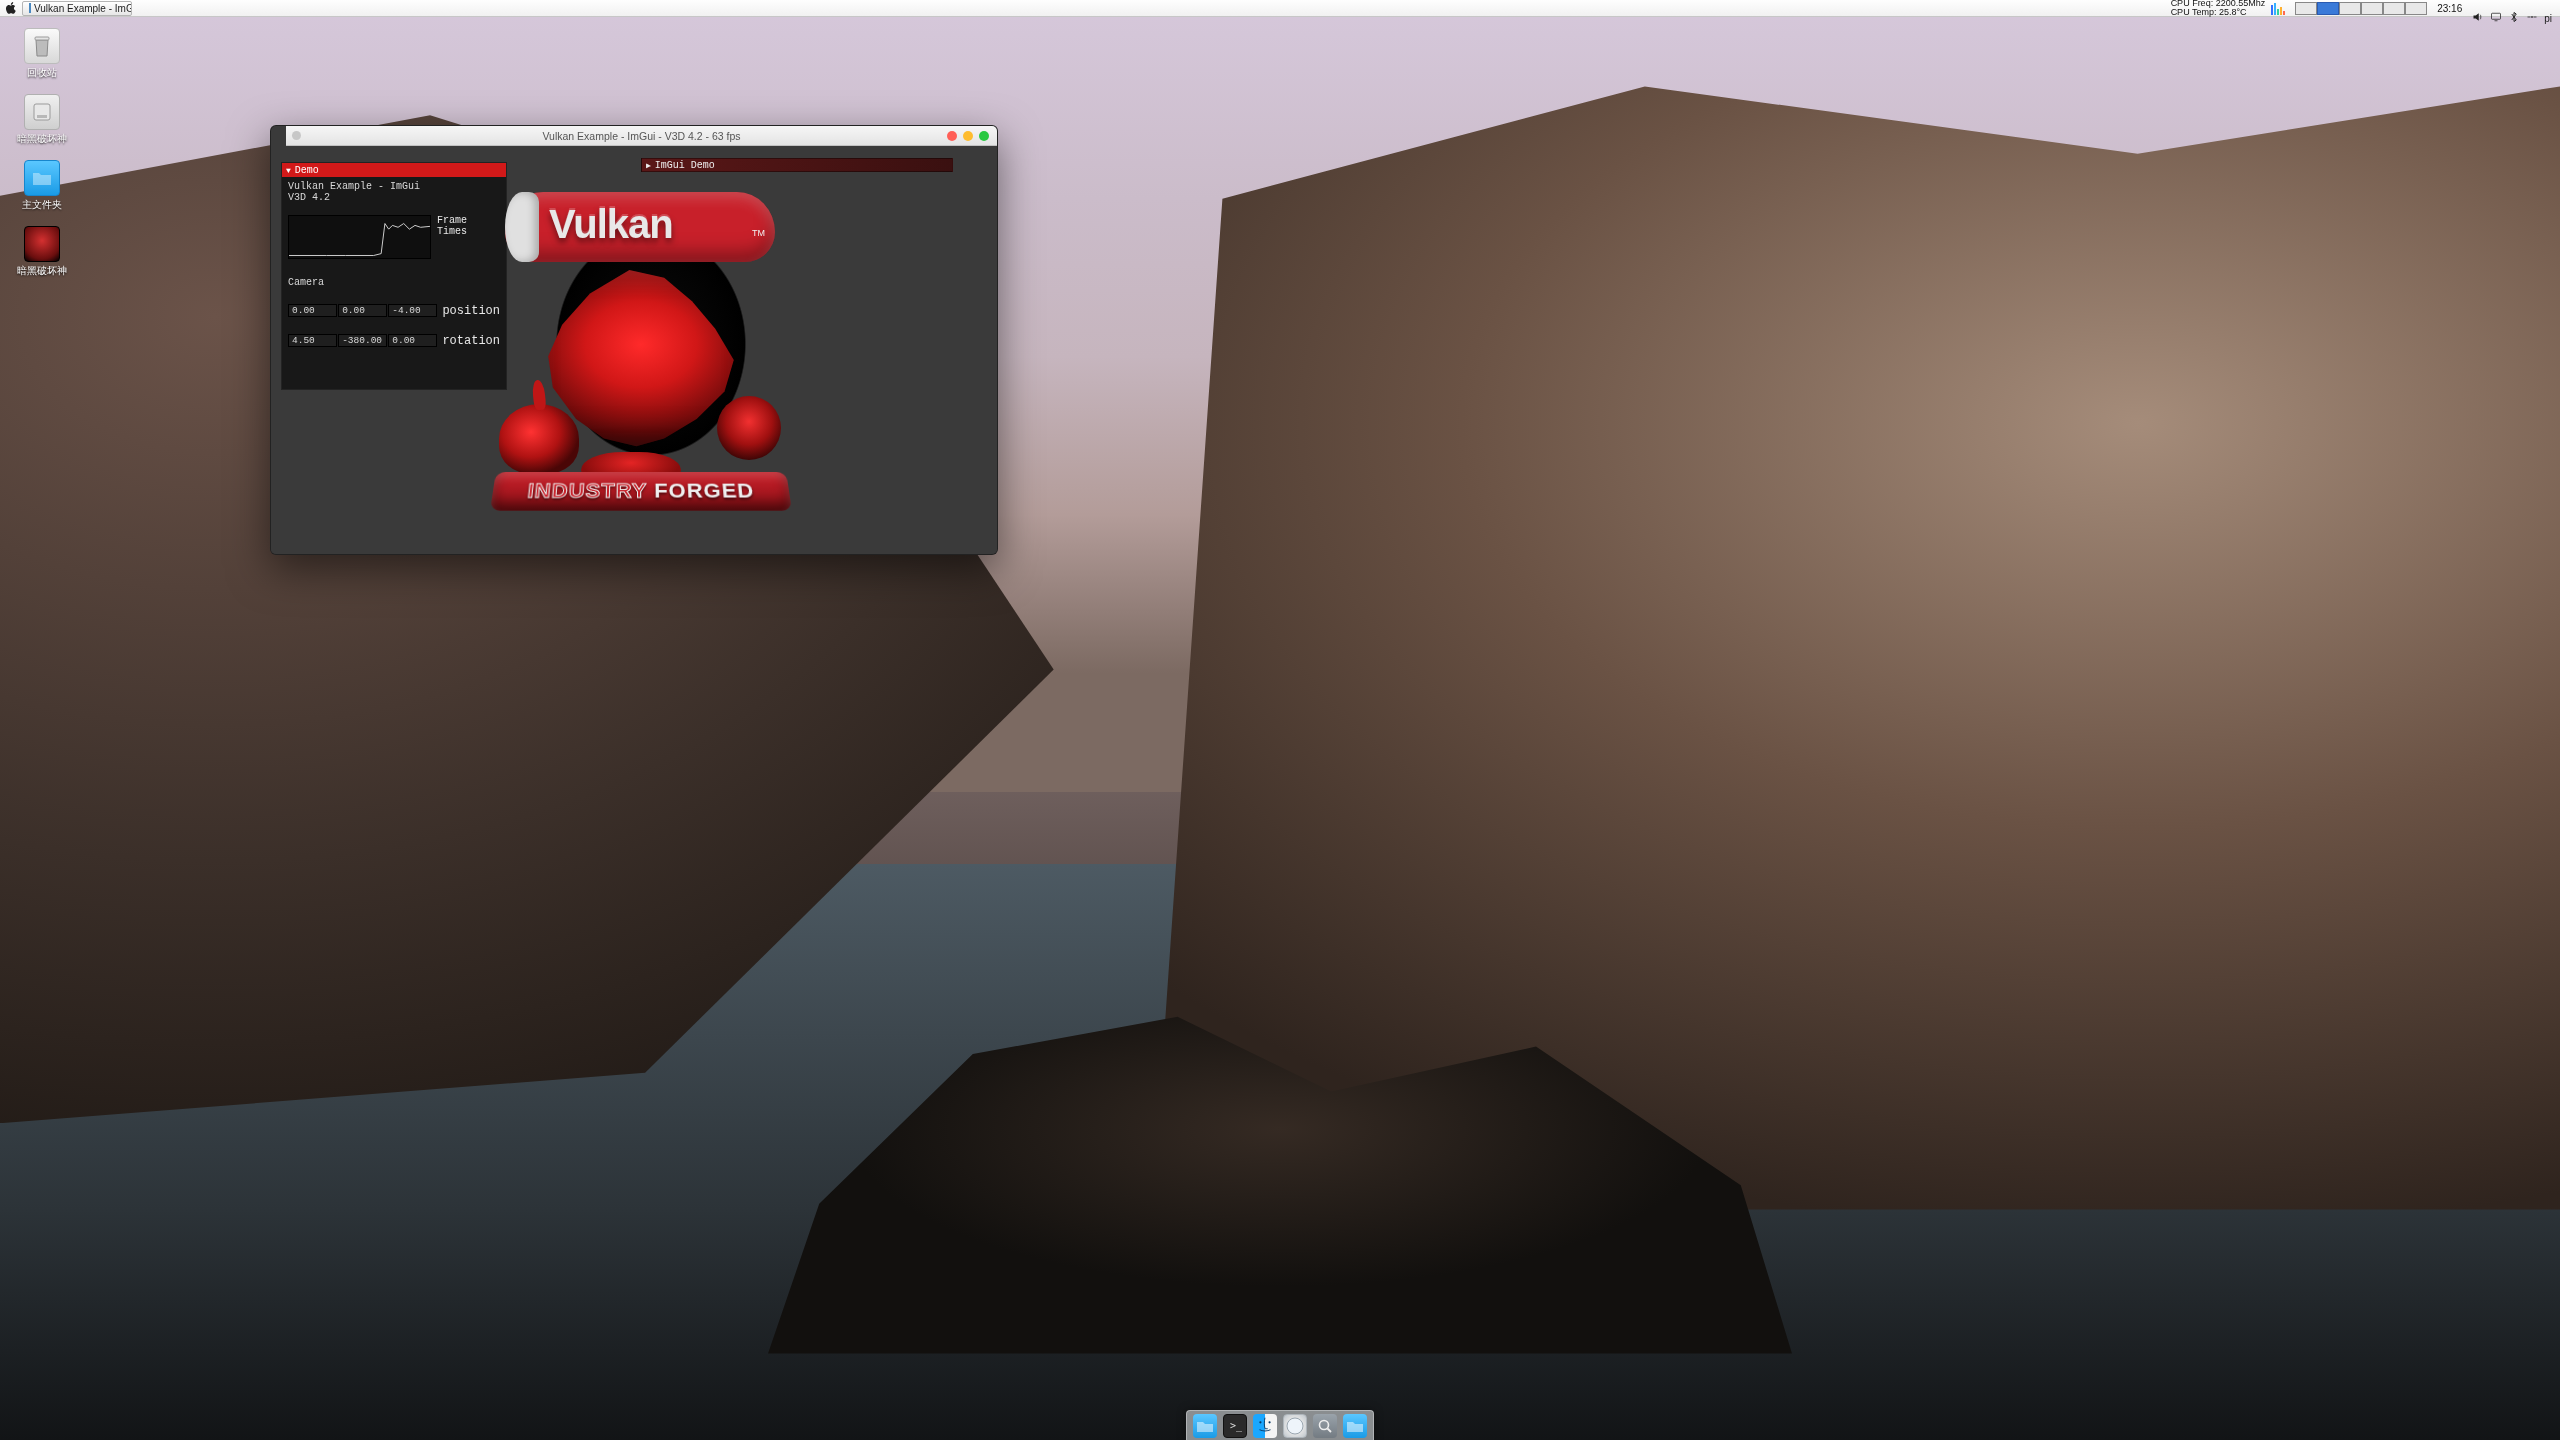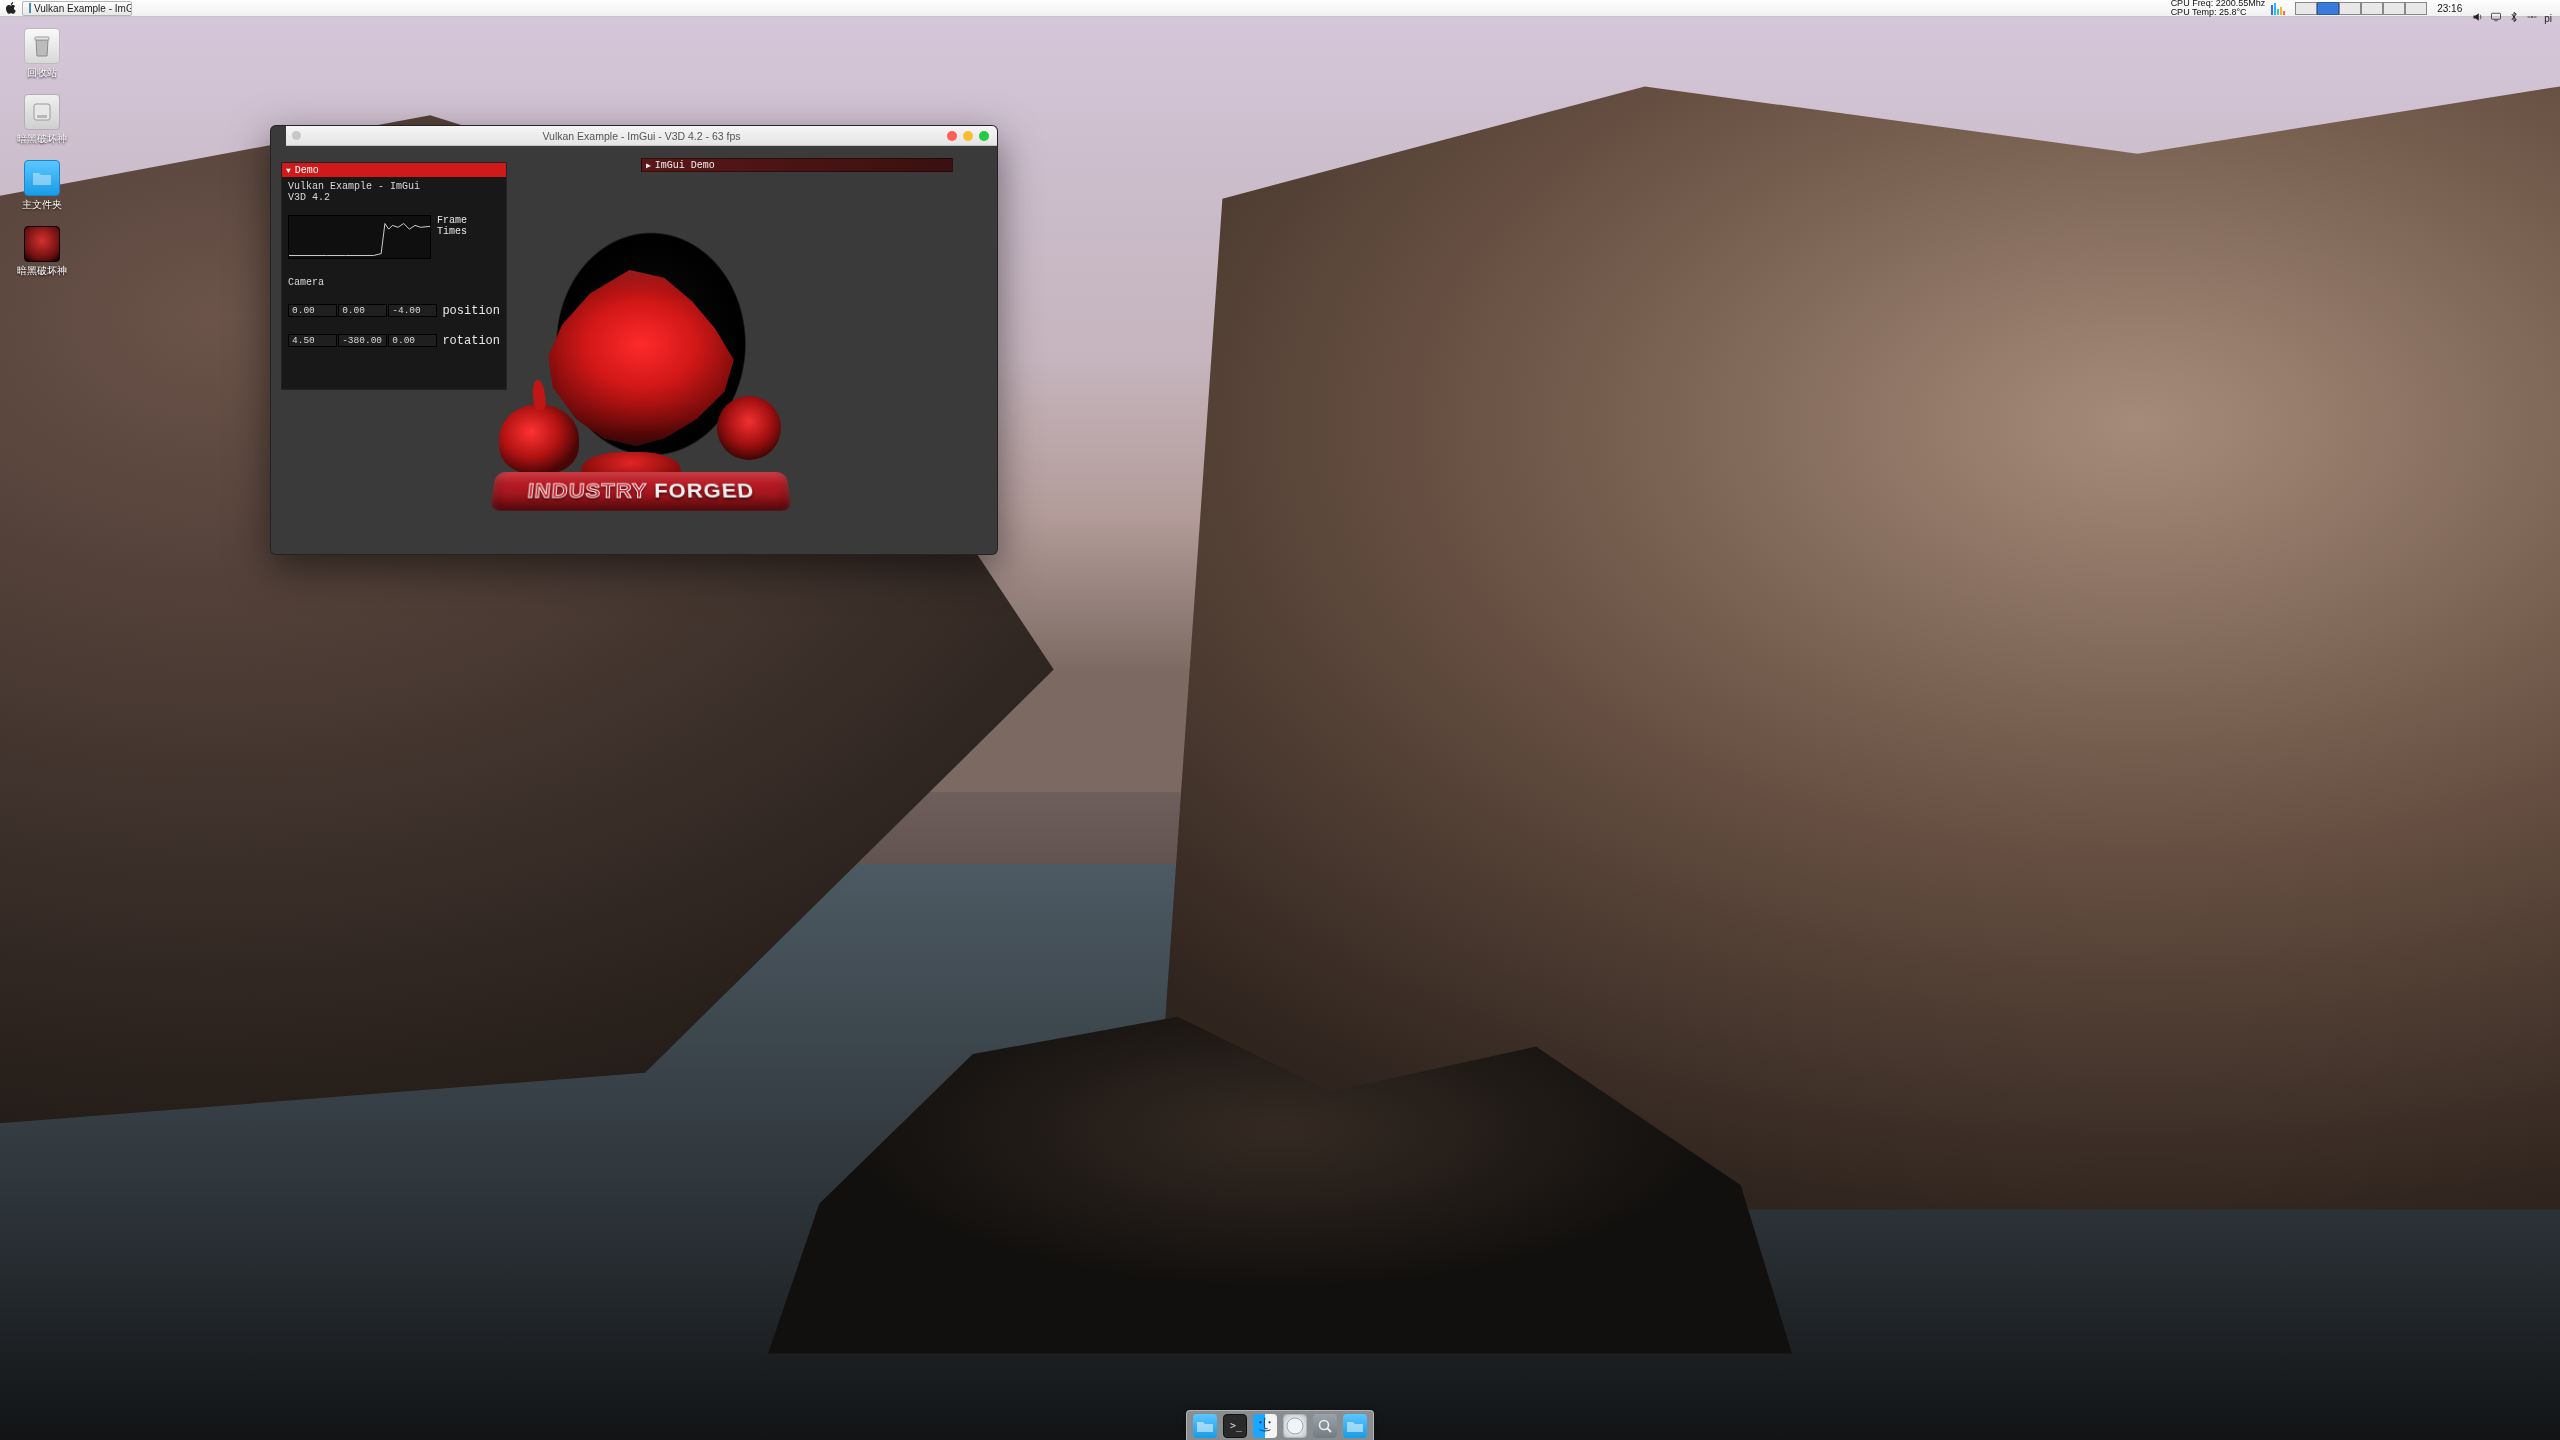--- a/index.html
+++ b/index.html
@@ -289,20 +289,24 @@
       </div>
     </div>
 
     <div class="demo-hdr">
       <span class="tri">▶</span>
       <span>ImGui Demo</span>
     </div>
 
     <div class="scene">
       <div class="faceplate"></div>
+      <div class="vk-banner">
+        <div class="vk-txt">Vulkan</div>
+        <div class="tm">TM</div>
+      </div>
       <div class="creature"></div>
       <div class="bunny-l"></div>
       <div class="bunny-r"></div>
       <div class="teapot"></div>
       <div class="base-band">
         <div class="txt">
           <span class="stencil">INDUSTRY</span>
           <span>FORGED</span>
         </div>
       </div>

